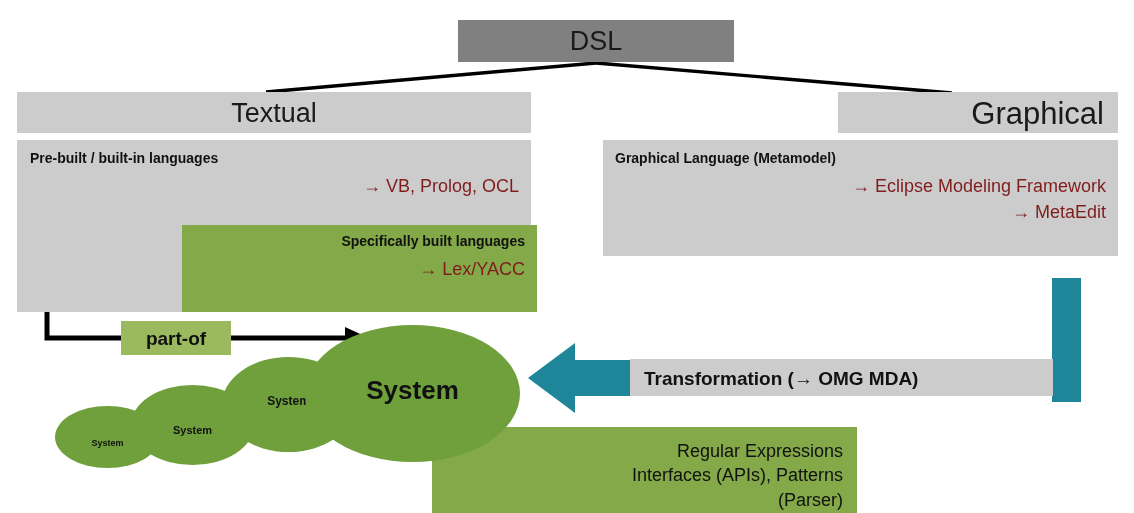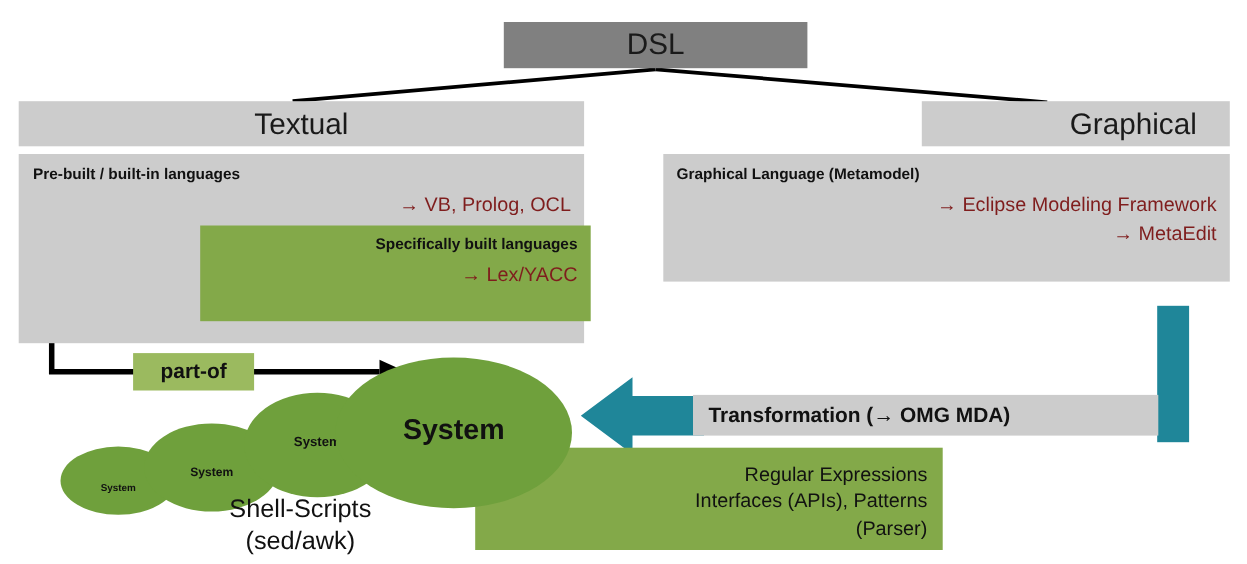--- a/index.html
+++ b/index.html
@@ -19,21 +19,21 @@
     background: #ffffff;
   }
   .abs { position: absolute; padding-left: 23px; }
 
   
   .box {
     box-sizing: border-box;
   }
   .gray-dark  { background: #808080; }
   .gray-light { background: #cccccc; }
-  .green      { background: #83a949; }
+  .green      { background: #83a949; margin-top: 20px; }
   .green-lt   { background: #9bba5f; }
   .teal       { background: #1f8699; }
 
   
   #dsl-box {
     left: 458px; top: 20px; width: 276px; height: 42px;
   }
   #dsl-label {
     position: absolute; left: 0; right: 0; top: 50%;
     transform: translateY(-50%);
@@ -49,23 +49,23 @@
   }
   #textual-header .hdr-text {
     position: absolute; left: 0; right: 0; top: 50%;
     transform: translateY(-50%);
     text-align: center; font-size: 27px; color: #1a1a1a; line-height: 1;
   }
   #graphical-header {
     left: 838px; top: 92px; width: 280px; height: 41px;
   }
   #graphical-header .hdr-text {
-    position: absolute; left: 0; right: 30px; top: 50%;
-    transform: translateY(-50%);
-    text-align: right; font-size: 27px; color: #1a1a1a; line-height: 1;
+    position: absolute; left: 0; right: 14px; top: 50%;
+    transform: translateY(-50%);
+    text-align: right; font-size: 31px; color: #1a1a1a; line-height: 1;
   }
 
   
   #textual-panel {
     left: 17px; top: 140px; width: 514px; height: 172px;
   }
   #graphical-panel {
     left: 603px; top: 140px; width: 515px; height: 116px;
   }
 
@@ -239,22 +239,18 @@
   <div class="abs sys-circle" id="sys2">
     <span>System</span>
   </div>
   <div class="abs sys-circle" id="sys3">
     <span>System</span>
   </div>
   <div class="abs sys-circle" id="sys4">
     <span>System</span>
   </div>
 
-  <div class="abs" id="shell-caption">
-    <div>Shell-Scripts</div>
-    <div>(sed/awk)</div>
-  </div>
 
   <div class="abs box green-lt" id="partof-box">
     <span id="partof-label">part-of</span>
   </div>
 
 </div>
 
 </body></html>

